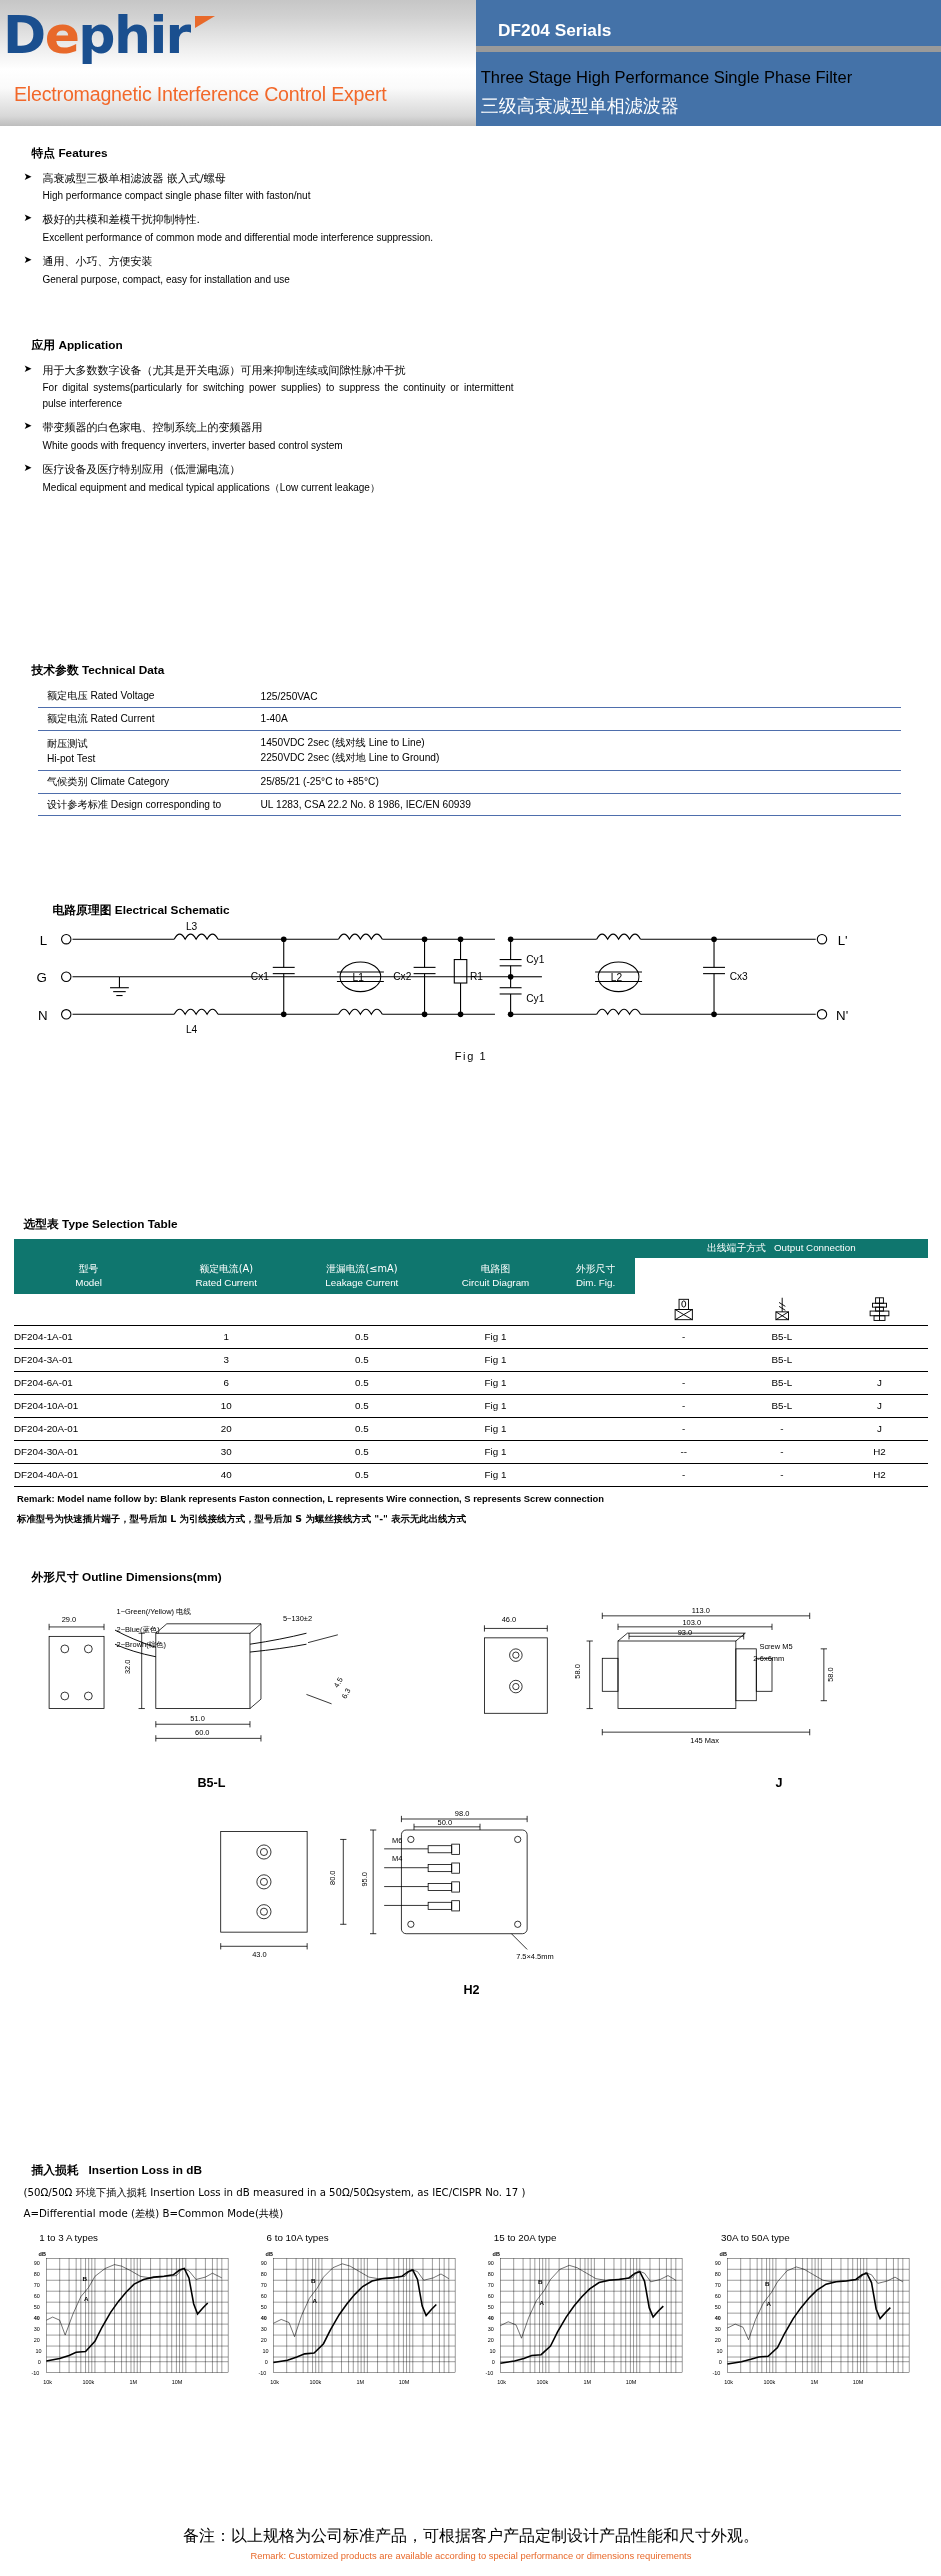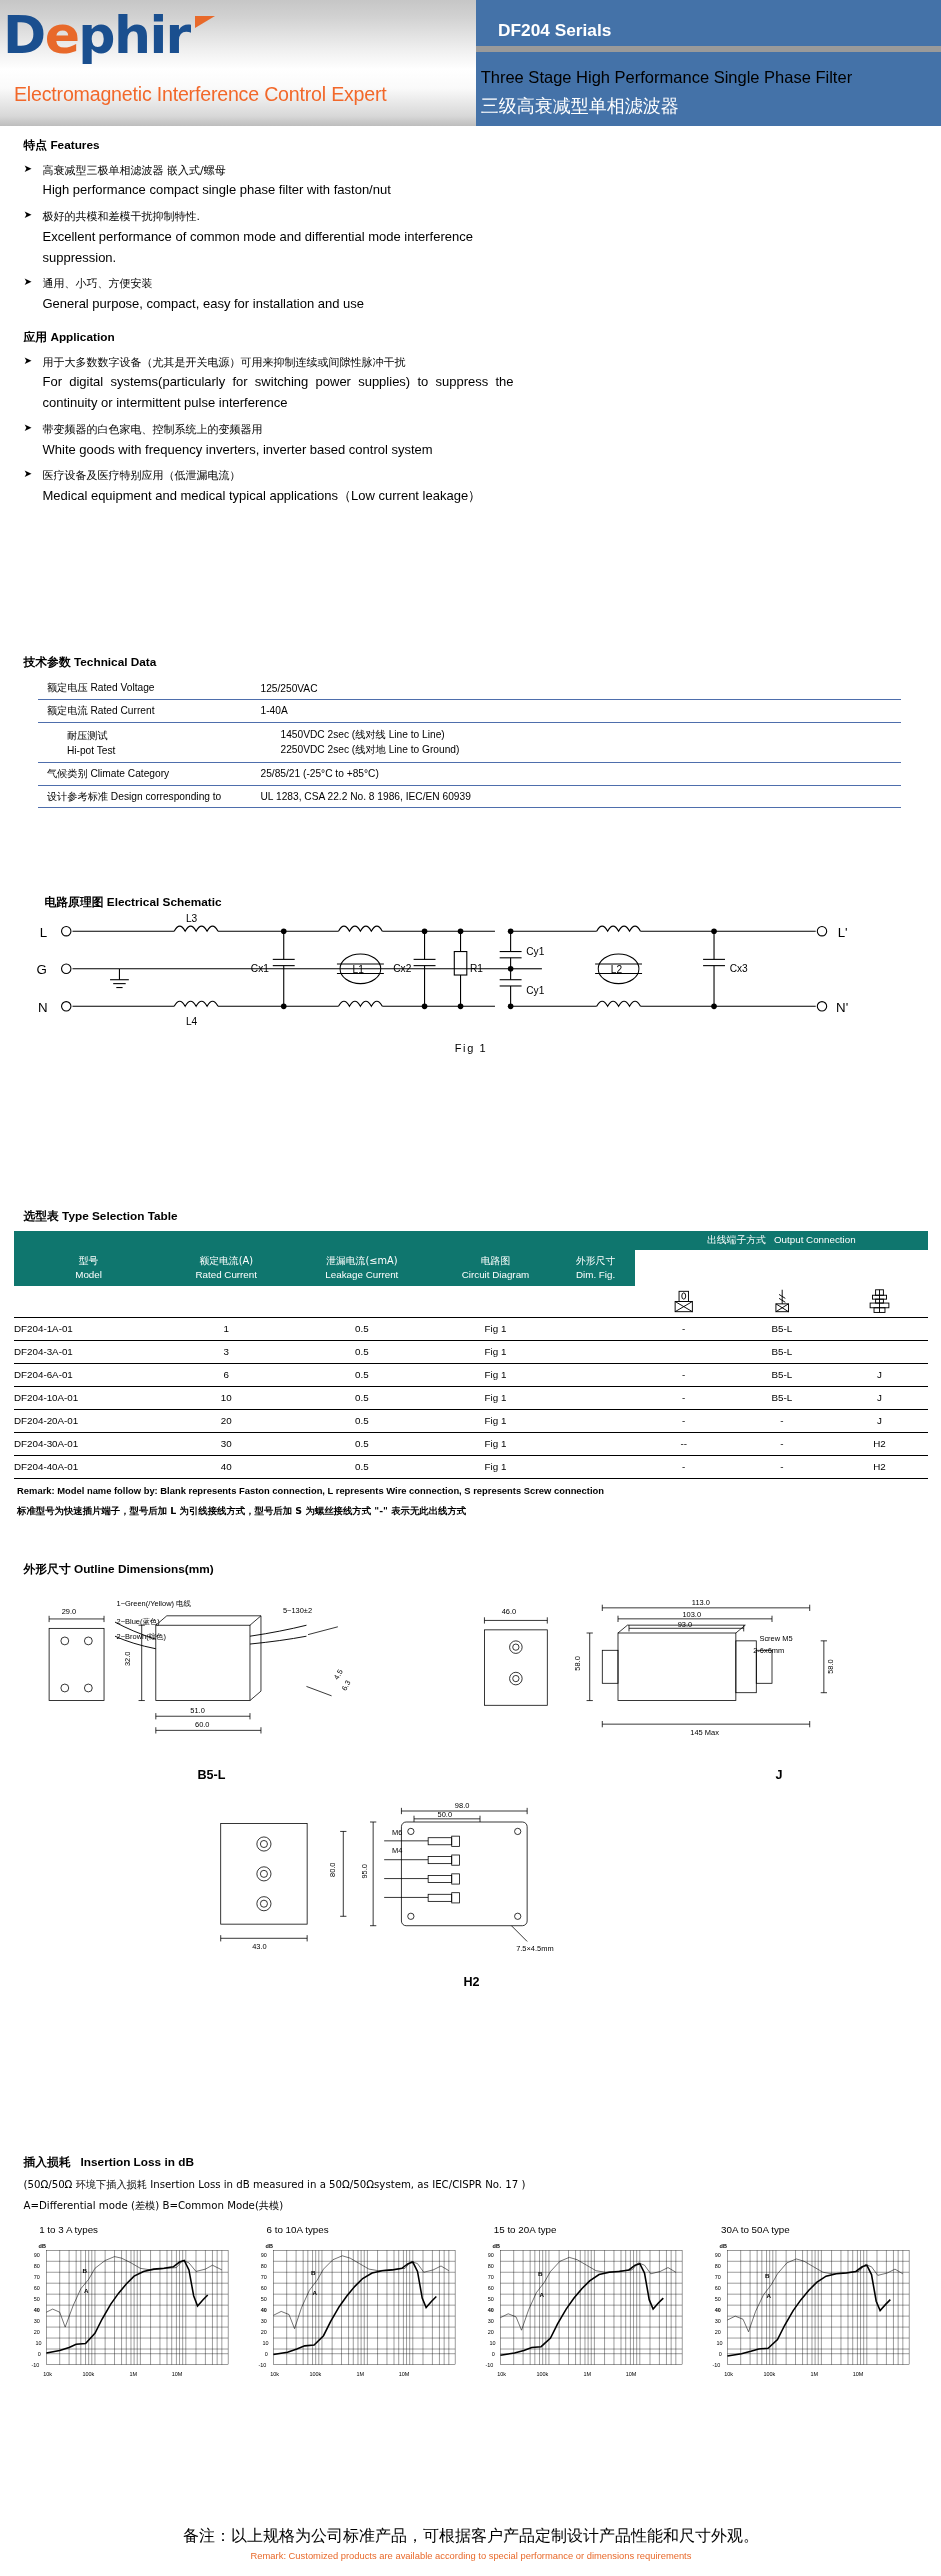--- a/index.html
+++ b/index.html
@@ -55,52 +55,52 @@
     color:#000000; font-size:16.5px; white-space:nowrap;
   }
   .hdr-title-cn {
     position:absolute; left:4.7px; top:94px;
     color:#ffffff; font-size:18px; font-family:"DejaVu Sans", sans-serif;
     white-space:nowrap;
   }
 
   
   .section-title {
-    font-size:11.8px; font-weight:bold; margin:0;
+    font-size:11.8px; font-weight:bold; margin:8px;
   }
   .cn { font-family:"DejaVu Sans", sans-serif; }
 
   .bullet-row { display:flex; align-items:flex-start; margin-bottom:1.6px; }
   .bullet-mark {
     width:19px; flex:0 0 19px; font-size:10.2px; color:#000; padding-top:0.8px;
   }
   .bullet-body { flex:1; }
   .b-cn { font-size:11px; font-family:"DejaVu Sans", sans-serif; line-height:1.55; }
-  .b-en { font-size:13px; line-height:1.6; }
+  .b-en { font-size:10px; line-height:1.6; }
   .b-en.justify { text-align:justify; }
 
   #features { position:absolute; left:23.5px; top:138px; width:487px; }
   #features .section-title { margin-bottom:7.8px; }
   #features .bullet-row { margin-bottom:0.8px; }
   #features .b-en { margin:1.6px 0 7px 0; }
 
   #application { position:absolute; left:23.5px; top:330px; width:502px; }
   #application .section-title { margin-bottom:7.8px; }
   #application .b-en { margin:1.6px 0 7px 0; }
 
   
   #techdata { position:absolute; left:23.5px; top:655px; width:895px; }
   #techdata .section-title { margin-bottom:6.3px; }
   table.tech { border-collapse:collapse; width:863px; margin-left:14px; font-size:10.2px; }
   table.tech td { padding:3.9px 3.1px 3.9px 9.4px; vertical-align:middle; }
   table.tech tr { border-bottom:1.6px solid #4e6eac; }
   table.tech tr:first-child { border-top:none; }
   table.tech td.lbl { width:196px; }
   table.tech td.val { padding-left:27px; }
-  .hv-line { display:block; padding:0.8px 0;margin-left:20px; }
+  .hv-line { display:block; padding:0.8px 0; }
 
   
   #schematic { position:absolute; left:23.5px; top:895px; width:895px; }
   #schematic .section-title { margin-bottom:3.1px;padding-left:21px; }
   .sch-canvas { width:895px; height:133px; position:relative; }
   .fig-caption {
     text-align:center; font-size:11px; margin-top:-4.7px;
     letter-spacing:1.6px;
   }
 

